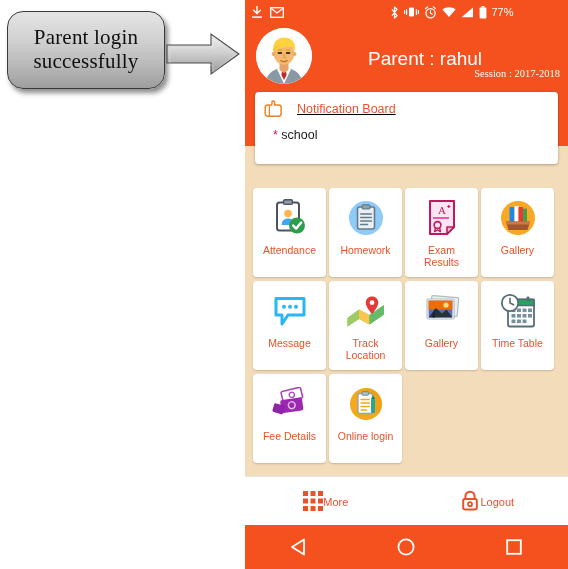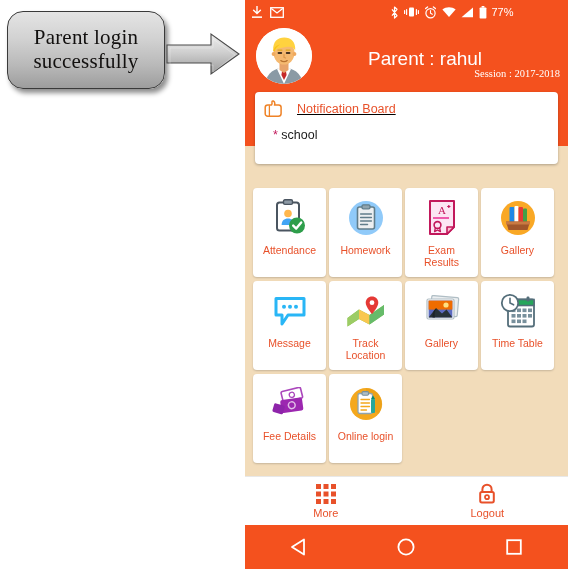--- a/index.html
+++ b/index.html
@@ -115,21 +115,21 @@
   }
 
   
   #bottom-nav{
     position:absolute;left:0;bottom:44px;width:323px;height:48px;
     background:#ffffff;
     border-top:1px solid #e8e8e8;
     display:flex;align-items:center;
   }
   .nav-item{
-    flex:1;display:flex;flex-direction:column;align-items:center;justify-content:center;
+    flex:1;display:flex;flex-direction:row;align-items:center;justify-content:center;
   }
   .nav-ico{height:22px;display:flex;align-items:center;justify-content:center;}
   .nav-label{font-size:11px;color:#e8512a;margin-top:2px;}
 
   
   #android-nav{
     position:absolute;left:0;bottom:0;width:323px;height:44px;
     background:#f4511e;
     display:flex;align-items:center;justify-content:space-around;
     border-top:1px solid #ffffff;

